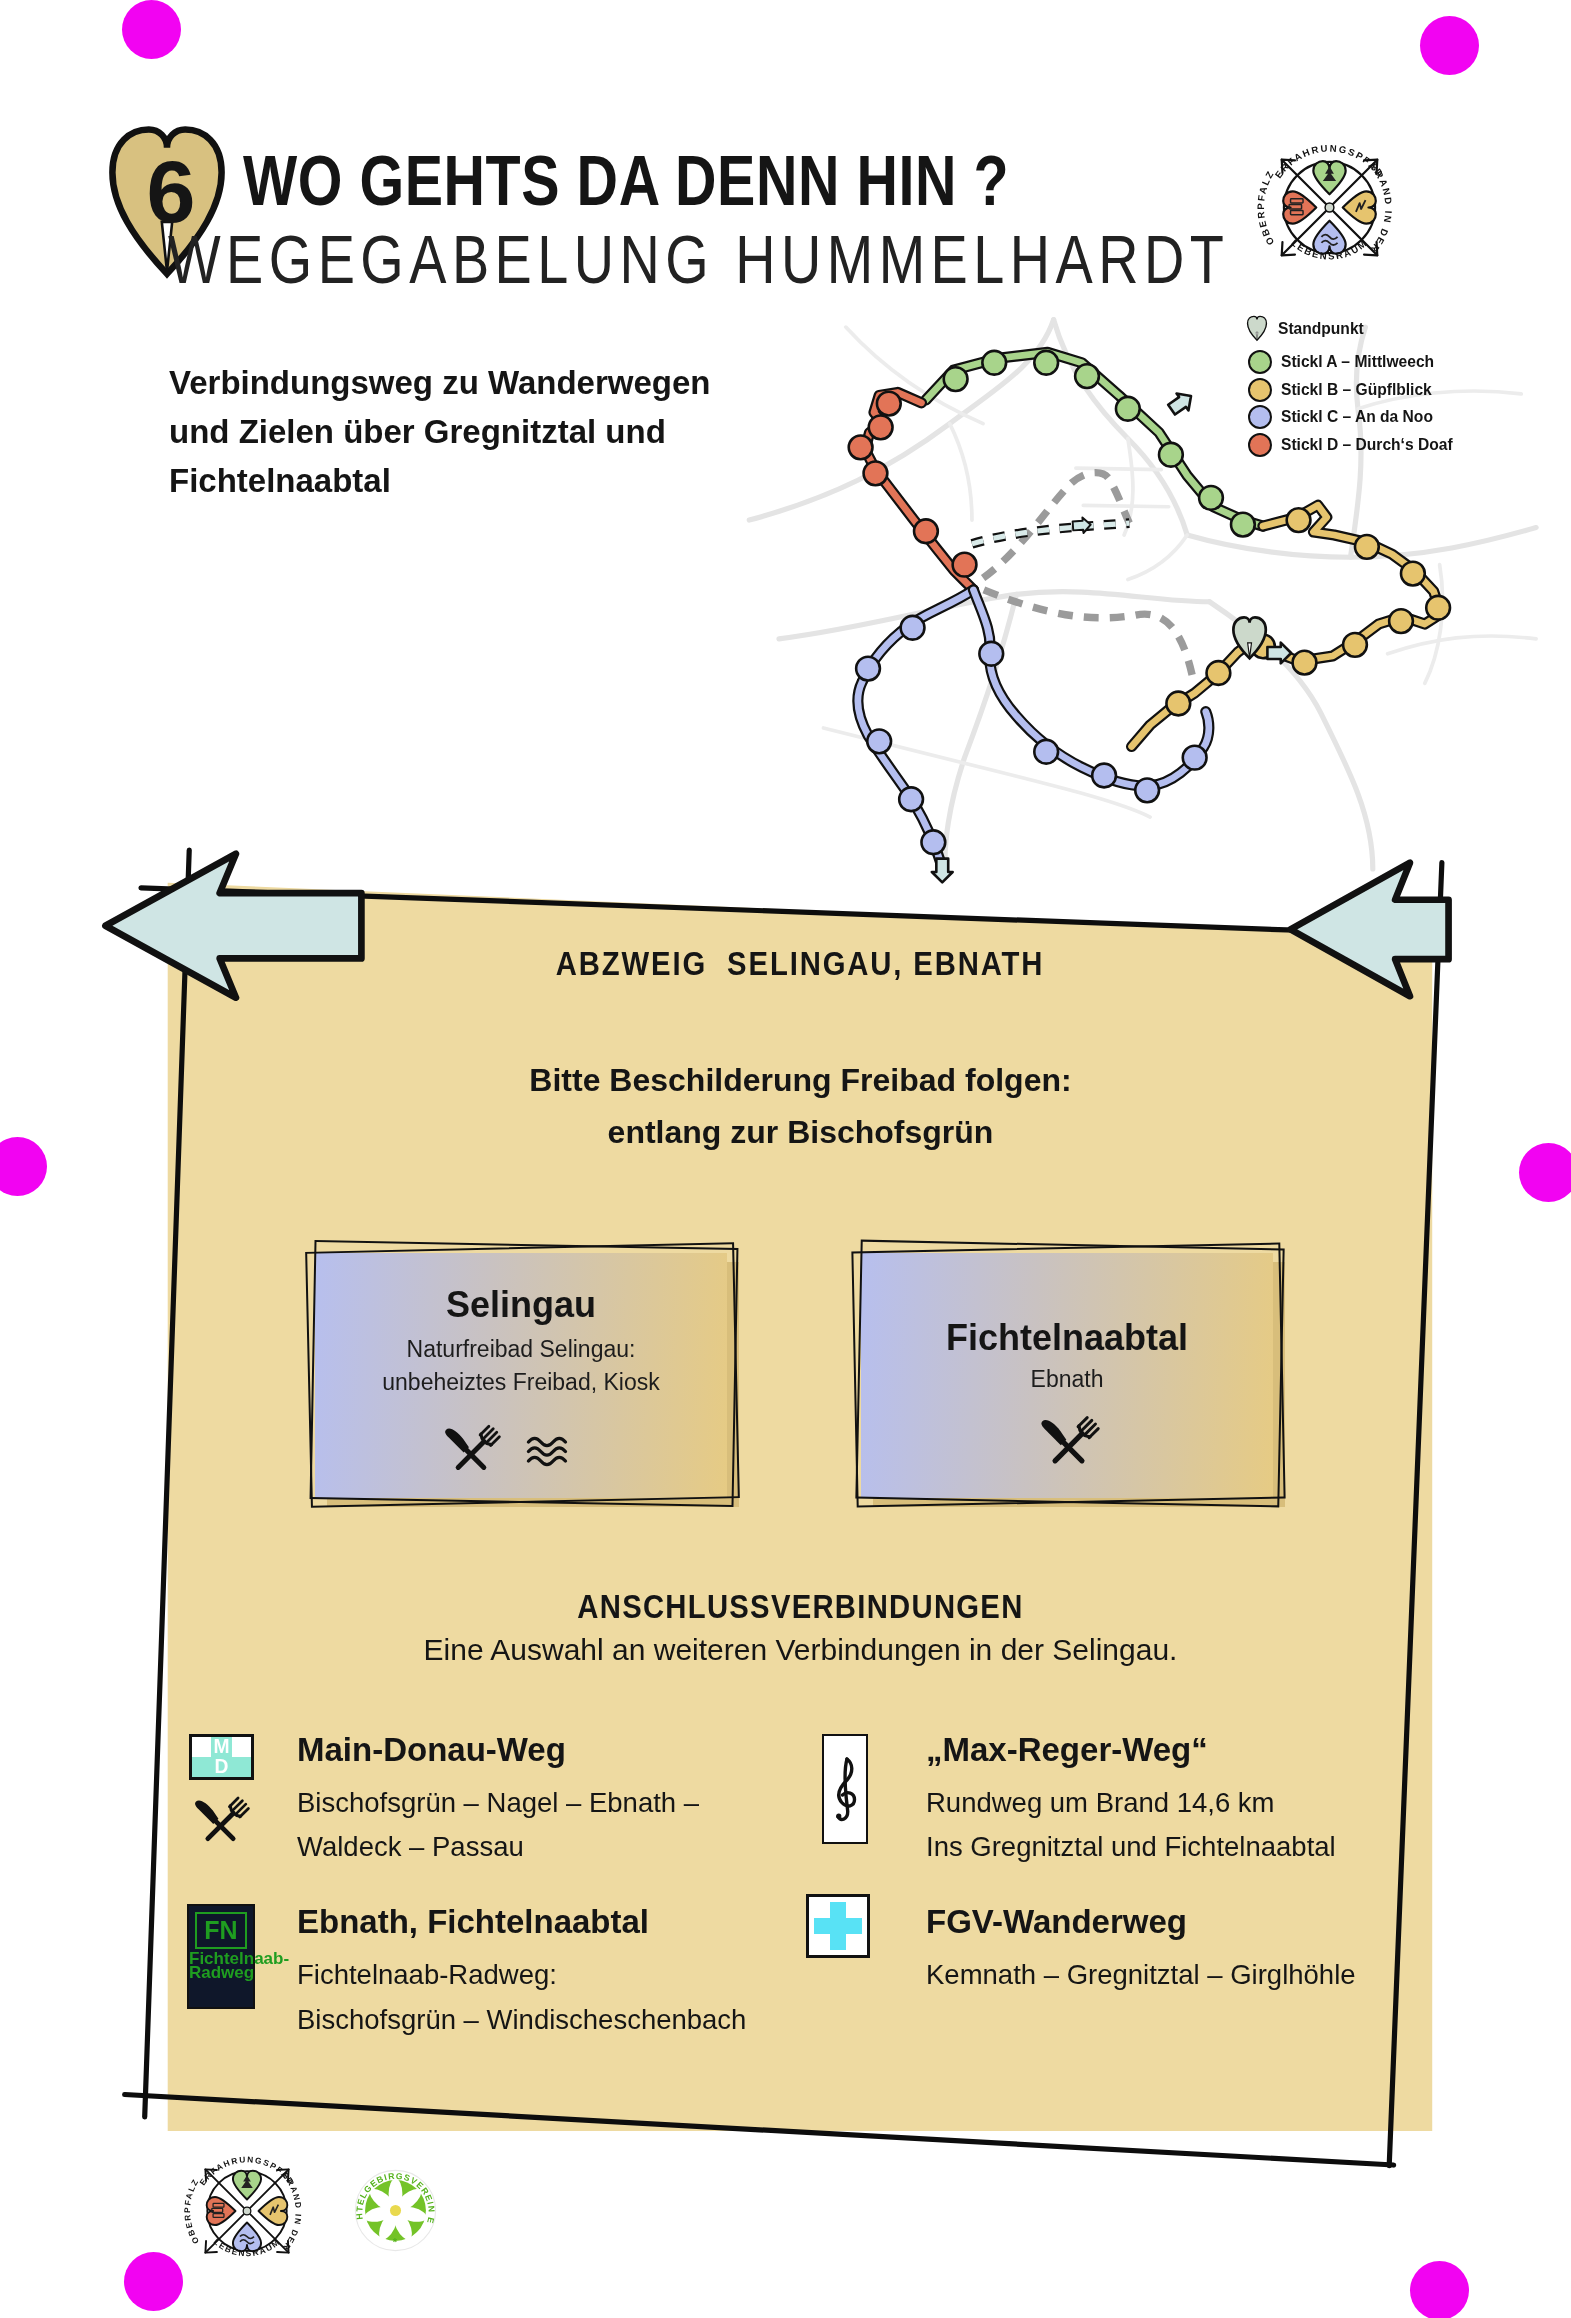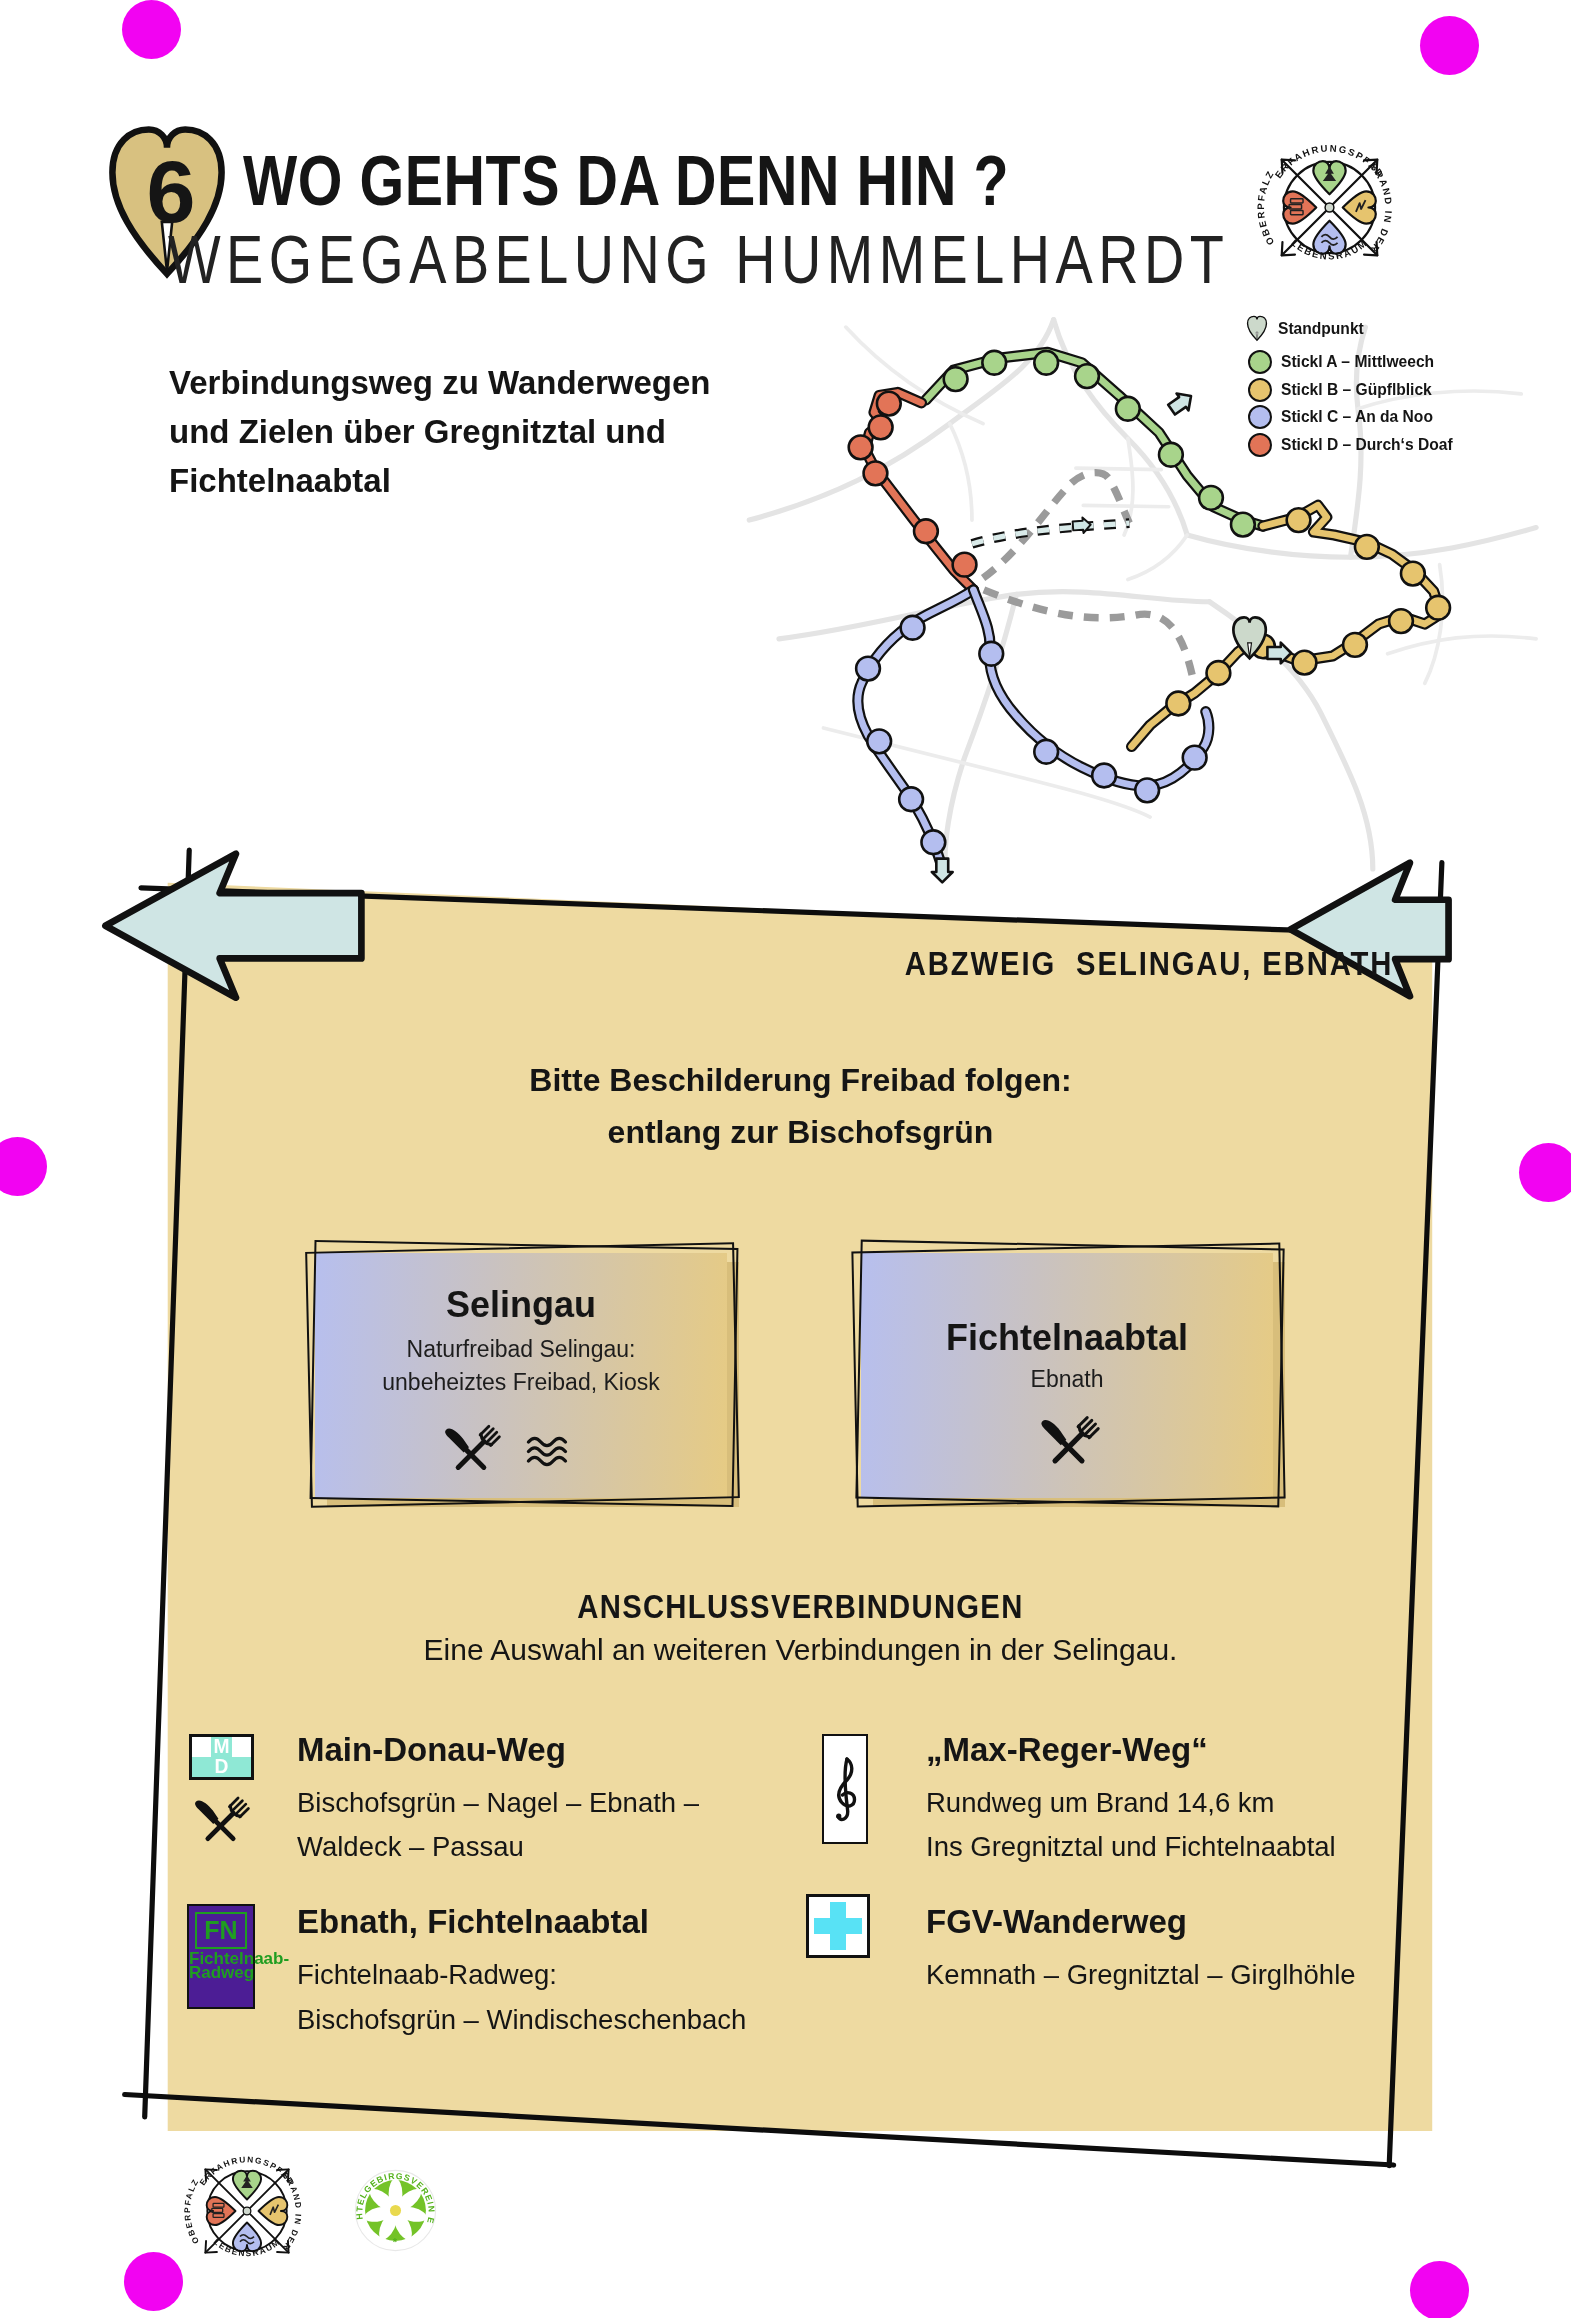--- a/index.html
+++ b/index.html
@@ -15,39 +15,39 @@
   .condc{display:inline-block;transform:scaleX(0.86);transform-origin:center center;}
   .intro{font-size:33px;font-weight:700;line-height:49px;}
   
   .legend-row{position:absolute;display:flex;align-items:center;gap:9px;}
   .legend-circle{width:20px;height:20px;border-radius:50%;border:2.2px solid #111;flex:0 0 auto;}
   .lg-a{background:#a8d48b}.lg-b{background:#e6c46e}.lg-c{background:#b4beef}.lg-d{background:#e27457}
   .legend-label{font-size:15.6px;font-weight:700;white-space:nowrap;}
   
   .panel-tan{fill:#eedaa1;}
   .sketch{stroke:#0d0d0d;stroke-width:7;fill:none;stroke-linecap:round;}
-  .panel-heading{font-size:34px;font-weight:700;letter-spacing:2.2px;text-align:right;white-space:pre;}
+  .panel-heading{font-size:34px;font-weight:700;letter-spacing:2.2px;text-align:center;white-space:pre;}
   .panel-body{font-size:32px;font-weight:700;text-align:center;line-height:52px;}
   
   .signbox{position:absolute;background:linear-gradient(93deg,#b7bfee 0%,#c9c2c1 42%,#e6cb84 100%);
            box-shadow:12px 9px 0 rgba(199,168,92,0.55);text-align:center;}
   .frame{position:absolute;border:2.2px solid #111;pointer-events:none;}
   .sign-title{font-size:36px;font-weight:700;}
   .sign-line{font-size:23px;font-weight:400;color:#1d1d1d;}
   
   .conn-heading{font-size:34px;font-weight:700;letter-spacing:1.5px;text-align:center;}
   .conn-sub{font-size:30px;font-weight:400;text-align:center;}
   .item-title{font-size:33px;font-weight:700;white-space:nowrap;}
   .item-line{font-size:27.5px;font-weight:400;white-space:nowrap;line-height:45px;}
   
   .md-badge{position:absolute;width:65px;height:46px;border:3px solid #111;background:#fff;box-sizing:border-box;}
   .md-top{height:50%;display:flex;justify-content:center;background:#fff;}
   .md-m{background:#8fe8d5;color:#fff;width:36%;font-weight:700;font-size:19.3px;line-height:19.3px;text-align:center;}
   .md-bot{height:50%;background:#8fe8d5;color:#fff;font-weight:700;font-size:19.3px;line-height:19.3px;text-align:center;}
-  .fn-badge{position:absolute;width:68px;height:105px;border:2.2px solid #111;background:#4c1d95;box-sizing:border-box;text-align:center;}
+  .fn-badge{position:absolute;width:68px;height:105px;border:2.2px solid #111;background:#0f172a;box-sizing:border-box;text-align:center;}
   .fn-box{margin:6px 6px 3px 6px;border:2.2px solid #1f9d20;font-weight:700;font-size:25px;color:#1f9d20;line-height:33px;}
   .fn-sub{font-size:17px;font-weight:700;color:#1f9d20;line-height:14px;}
   .cross-badge{position:absolute;width:64px;height:64px;border:3px solid #111;background:#fff;box-sizing:border-box;}
   .cross-h{position:absolute;left:5.2px;top:21px;width:48px;height:16.3px;background:#58e2f5;}
   .cross-v{position:absolute;left:21px;top:5.2px;width:16.3px;height:48px;background:#58e2f5;}
   .clef-box{position:absolute;width:46px;height:110px;border:2.2px solid #111;background:#fff;box-sizing:border-box;
             display:flex;align-items:center;justify-content:center;}
   
   .road{stroke:#e4e4e4;stroke-width:7;fill:none;stroke-linecap:round;}
   .road2{stroke:#ececec;stroke-width:5;fill:none;stroke-linecap:round;}

